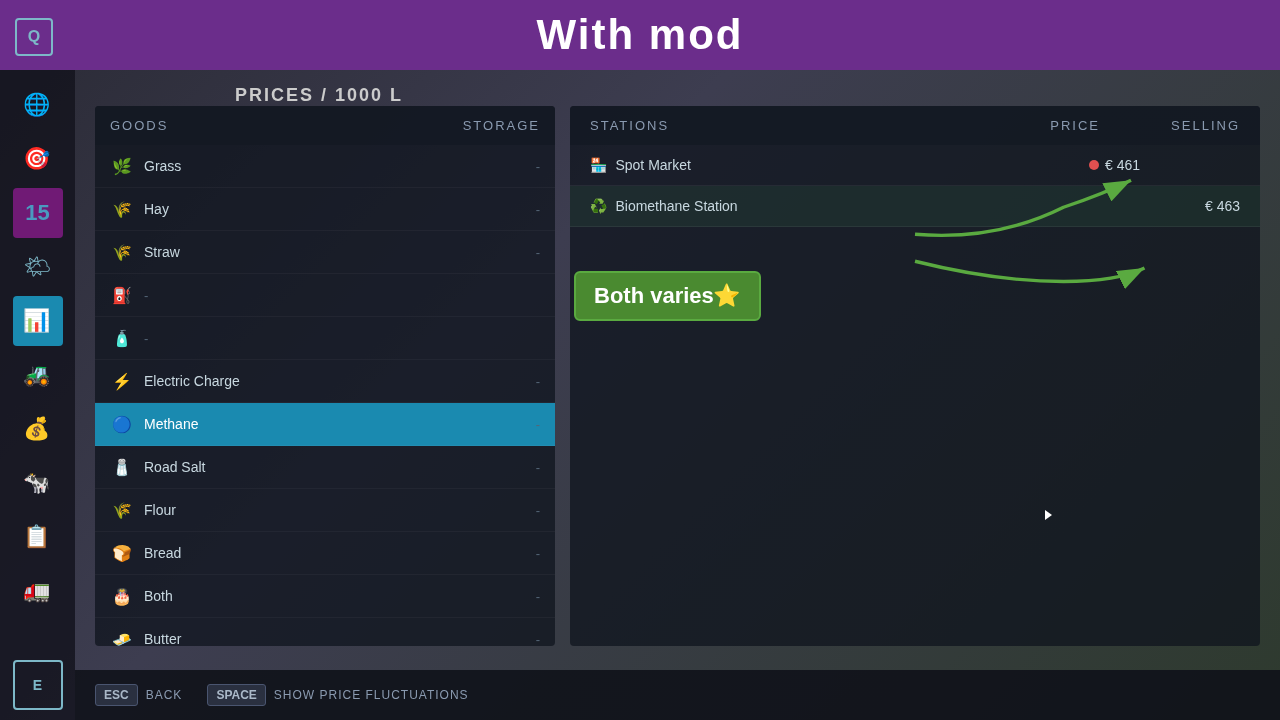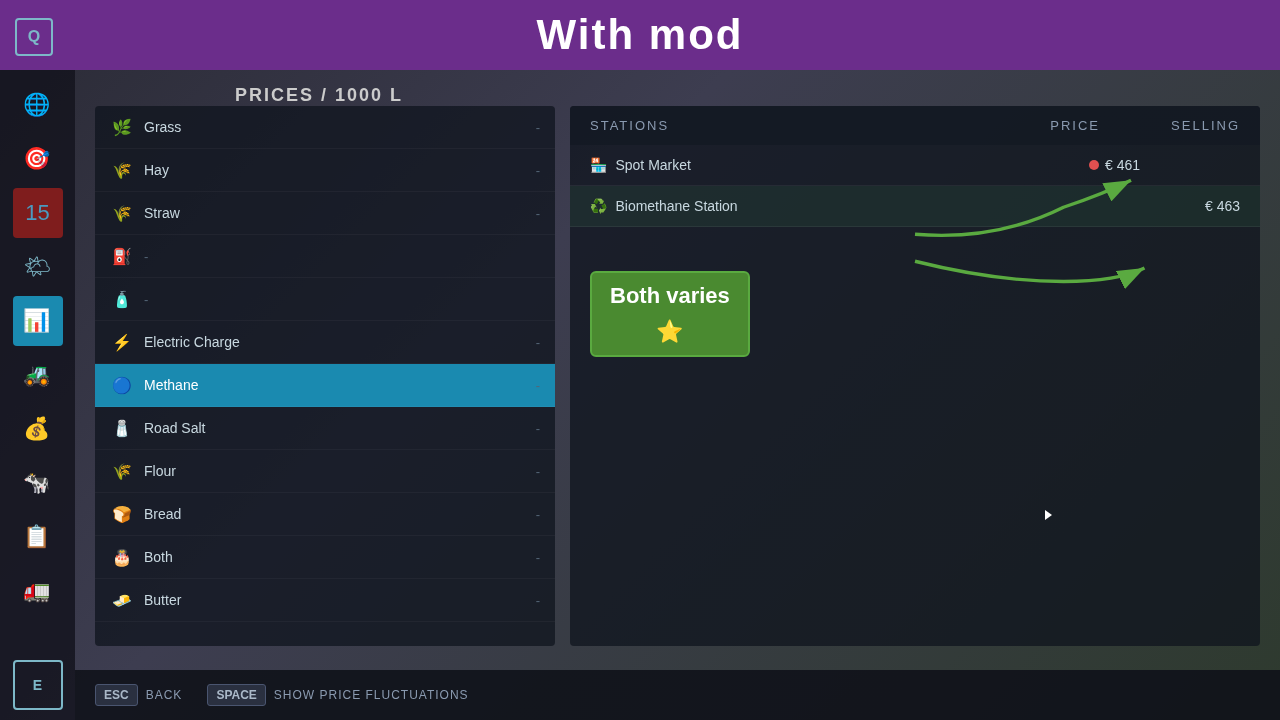--- a/index.html
+++ b/index.html
@@ -257,30 +257,28 @@
       height: 10px;
       background: #e05050;
       border-radius: 50%;
       flex-shrink: 0;
     }
 
     
     .both-varies-badge {
       position: absolute;
       top: 165px;
-      left: 20px;
+      left: 4px;
       background: #4a8a30;
       border: 2px solid #5aaa40;
       border-radius: 6px;
       padding: 10px 18px;
       display: flex;
       align-items: center;
-      gap: 10px;
       z-index: 20;
-      flex-direction: column;
     }
     .both-varies-text {
       color: #fff;
       font-size: 22px;
       font-weight: bold;
     }
     .star-icon {
       font-size: 22px;
     }
 
@@ -356,37 +354,41 @@
 <div class="top-banner">
   <div class="sidebar-icon-q" style="position:absolute;left:15px;top:18px;">
     <span>Q</span>
   </div>
   <span class="top-banner-title">With mod</span>
 </div>
 
 <div class="left-sidebar">
   <div class="sidebar-icon">🌐</div>
   <div class="sidebar-icon">🎯</div>
-  <div class="sidebar-icon" style="background:#7f1d1d;color:#4a9ac0;">15</div>
+  <div class="sidebar-icon" style="background:#701a75;color:#4a9ac0;font-weight:bold;">15</div>
   <div class="sidebar-icon">🌤</div>
   <div class="sidebar-icon active">📊</div>
   <div class="sidebar-icon">🚜</div>
   <div class="sidebar-icon">💰</div>
   <div class="sidebar-icon">🐄</div>
   <div class="sidebar-icon">📋</div>
   <div class="sidebar-icon">🚛</div>
   <div class="sidebar-icon" style="margin-top:auto;margin-bottom:10px;border:2px solid #7db8c8;font-size:14px;font-weight:bold;color:#7db8c8;">E</div>
 </div>
 
 <div class="main-content">
   <div class="page-title">PRICES / 1000 L</div>
 
   <div class="content-panels">
 
     <div class="goods-panel">
+      <div class="goods-header">
+        <span class="goods-header-goods">GOODS</span>
+        <span class="goods-header-storage">STORAGE</span>
+      </div>
       <div class="goods-list" id="goods-list">
           <div class="goods-item">
     <span class="goods-item-icon">🌿</span>
     <span class="goods-item-name">Grass</span>
     <span class="goods-item-dash">-</span>
   </div>
           <div class="goods-item">
     <span class="goods-item-icon">🌾</span>
     <span class="goods-item-name">Hay</span>
     <span class="goods-item-dash">-</span>

